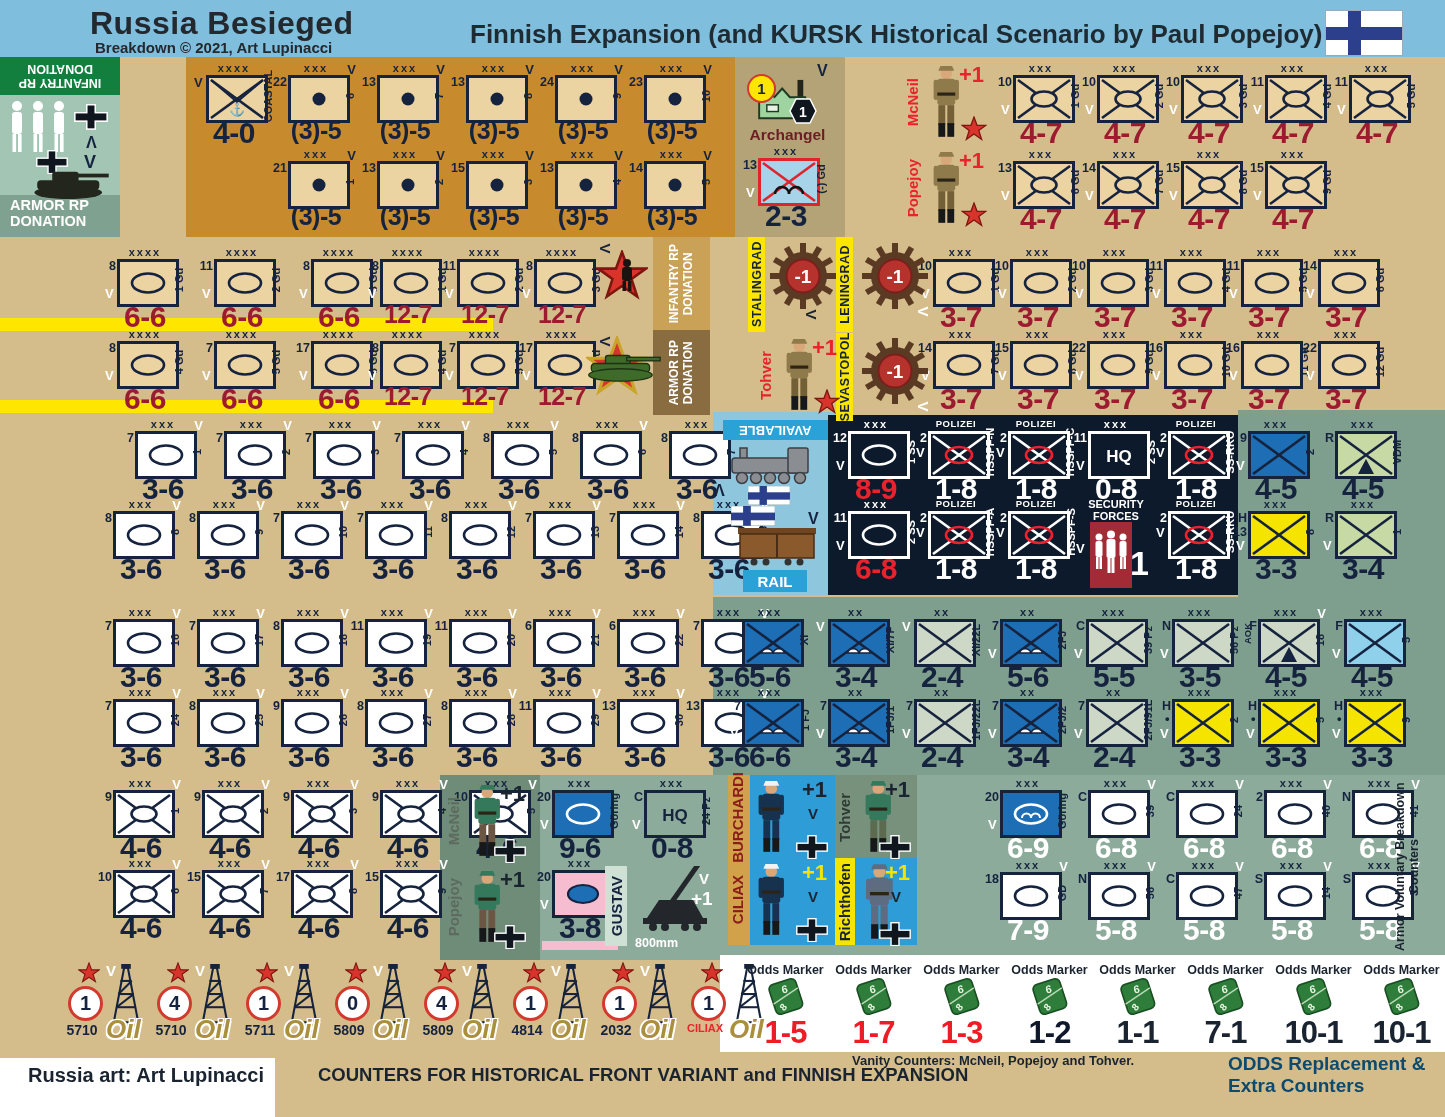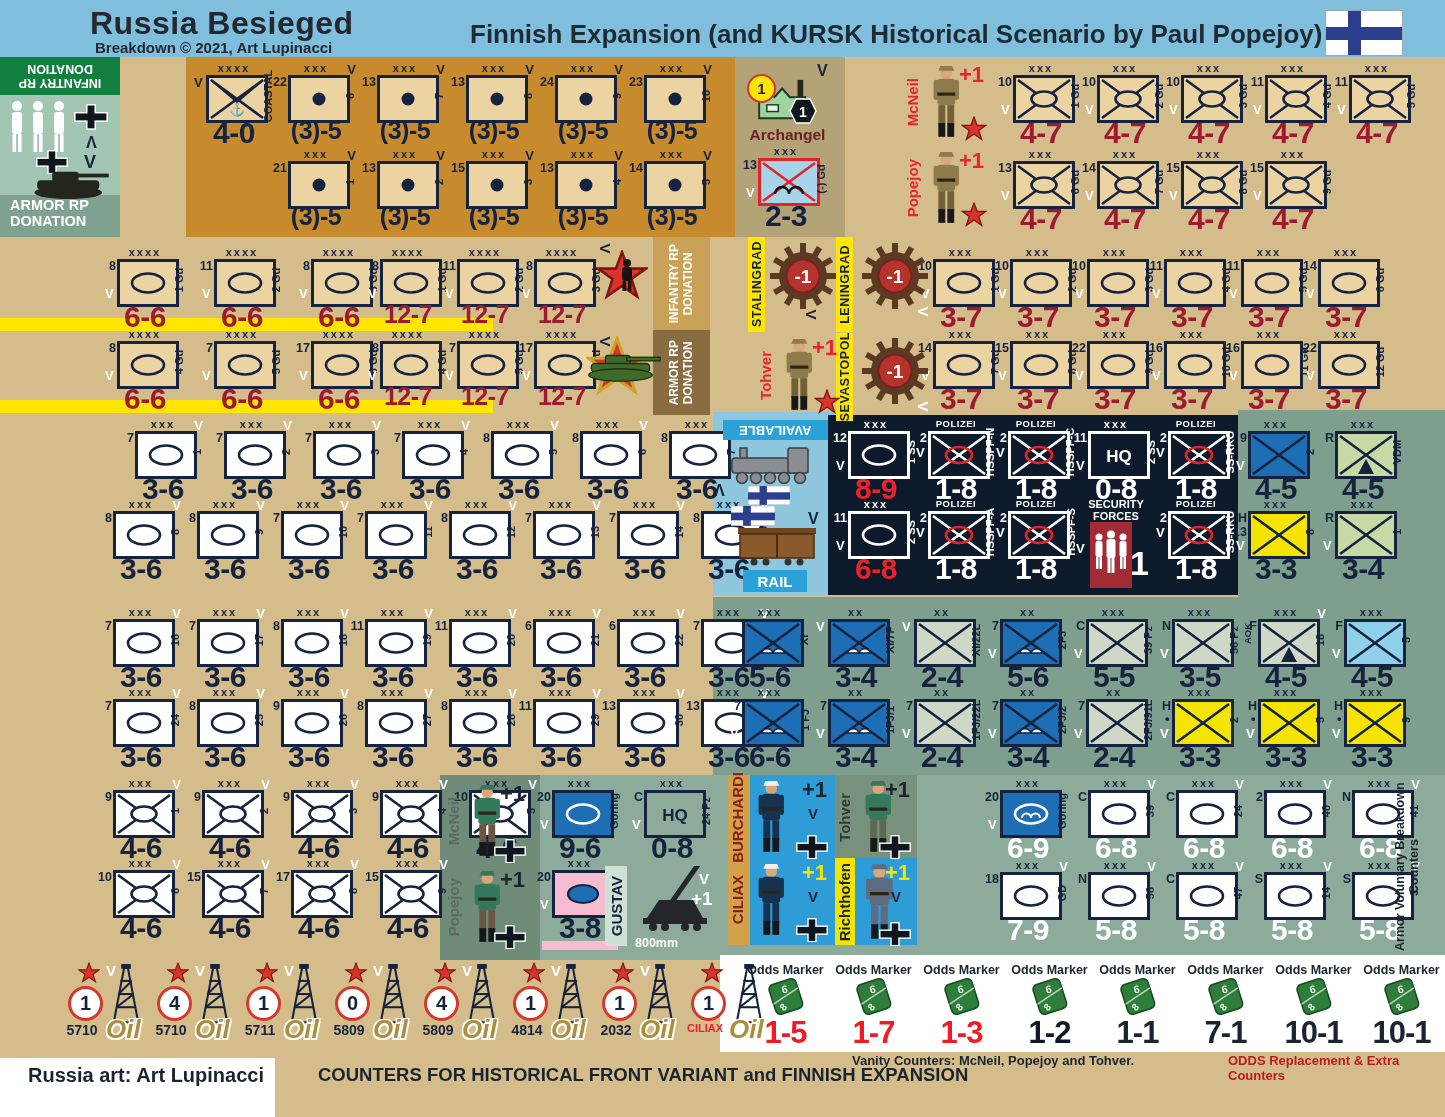--- a/index.html
+++ b/index.html
@@ -34,21 +34,21 @@
   .t-copy{left:95px;top:39px;font-size:15px;color:#23292e}
   .t-front{left:300px;top:6px;font-size:45px;color:#2b2b2b;letter-spacing:1px}
   .t-sub{left:470px;top:19px;font-size:26px;color:#1e2b33}
   .flag{left:1325px;top:10px;width:76px;height:44px;background:#fff;border:1px solid #9ab}
   .flag .fv{position:absolute;left:22px;top:0;width:13px;height:44px;background:#2b3f8c}
   .flag .fh{position:absolute;left:0;top:16px;width:76px;height:13px;background:#2b3f8c}
   
   .t-art{left:28px;top:1064px;font-size:20px;color:#1a2430}
   .t-cap{left:318px;top:1064px;font-size:18.5px;color:#1a2430}
   .t-van{left:852px;top:1053px;font-size:13px;color:#1a2430}
-  .t-onote{left:1228px;top:1053px;font-size:13px;color:#b91c1c}
+  .t-onote{left:1228px;top:1053px;font-size:19px;color:#0c4a6e}
   
   .counter{position:absolute;width:84px;height:92px}
   .csize{position:absolute;left:0;top:0;width:84px;text-align:center;font-size:11px;letter-spacing:2px}
   .csize.sml{font-size:9.5px;letter-spacing:.5px}
   .cn{position:absolute;left:-2px;top:13px;width:15px;font-size:12.5px;text-align:right}
   .cn2{position:absolute;left:-2px;top:27px;width:15px;font-size:12.5px;text-align:right}
   .cdot{position:absolute;left:7px;top:25px;font-size:13px}
   .cnrot{position:absolute;left:-7px;top:22px;font-size:9.5px;transform:rotate(-90deg)}
   .sbox{position:absolute;left:14px;top:13px;width:56px;height:42px;border:3px solid #15233f;background:#ecd3a2}
   .cid{position:absolute;left:69px;top:13px;width:15px;height:42px;display:flex;align-items:center;justify-content:center}

